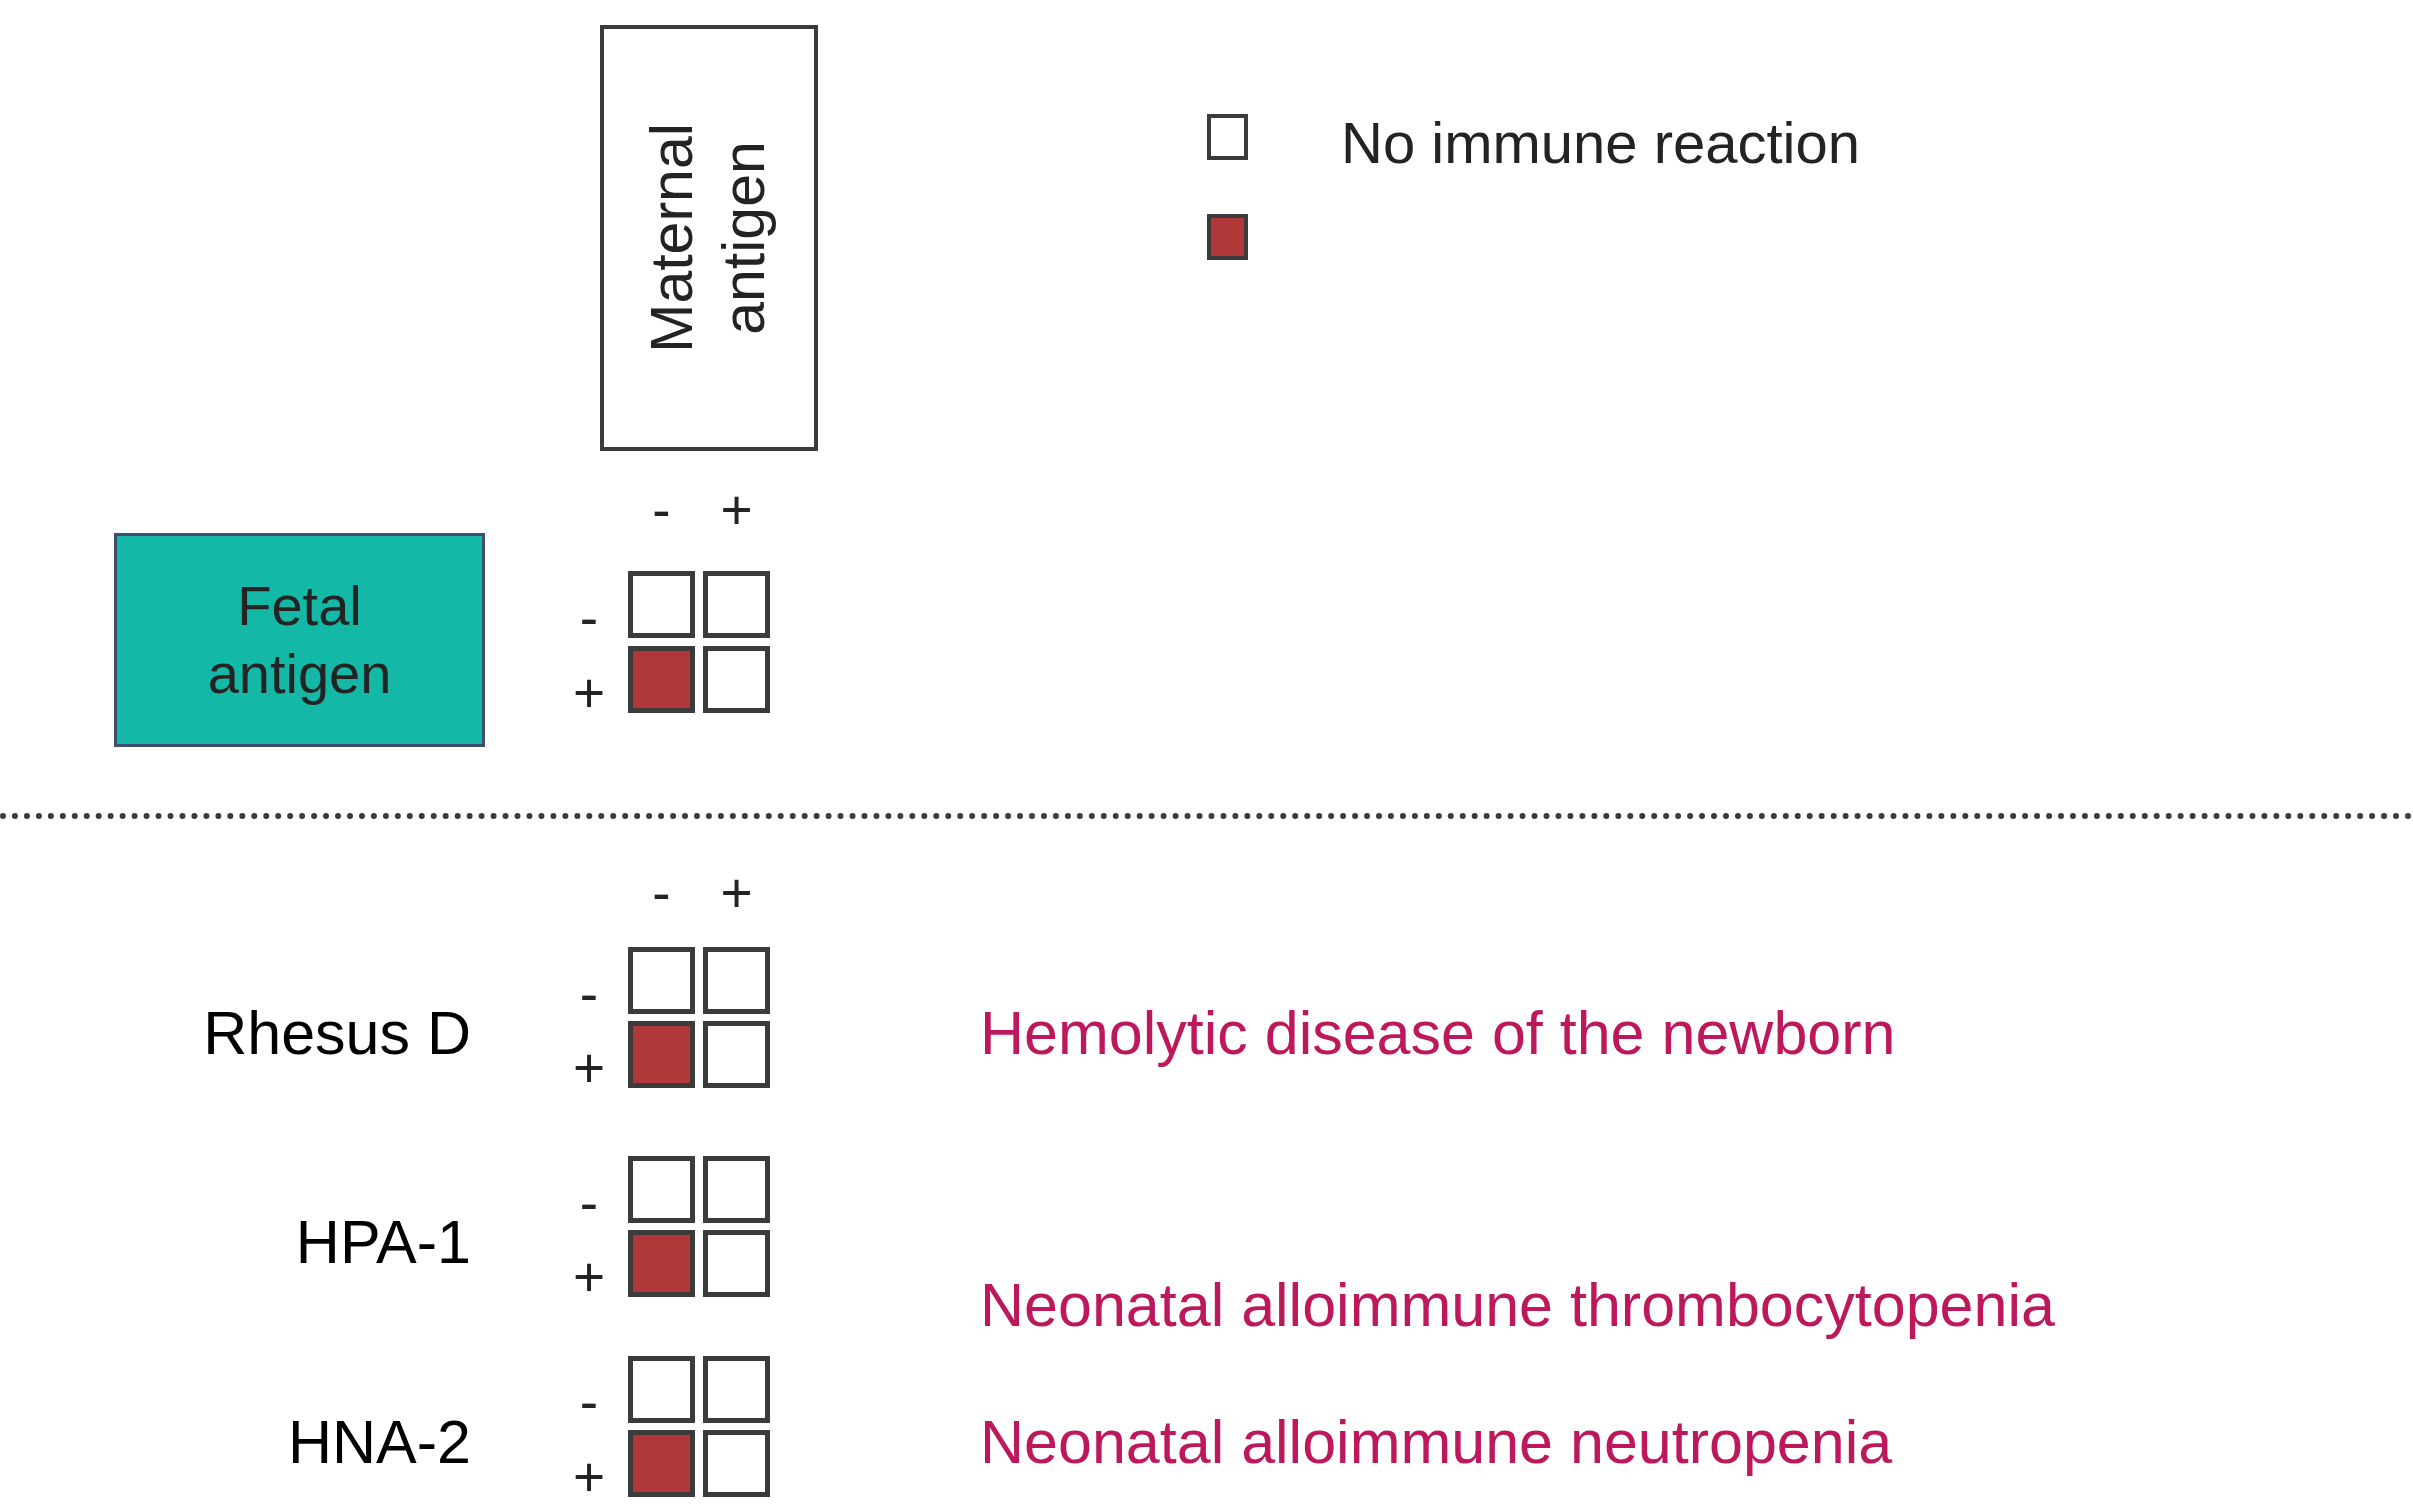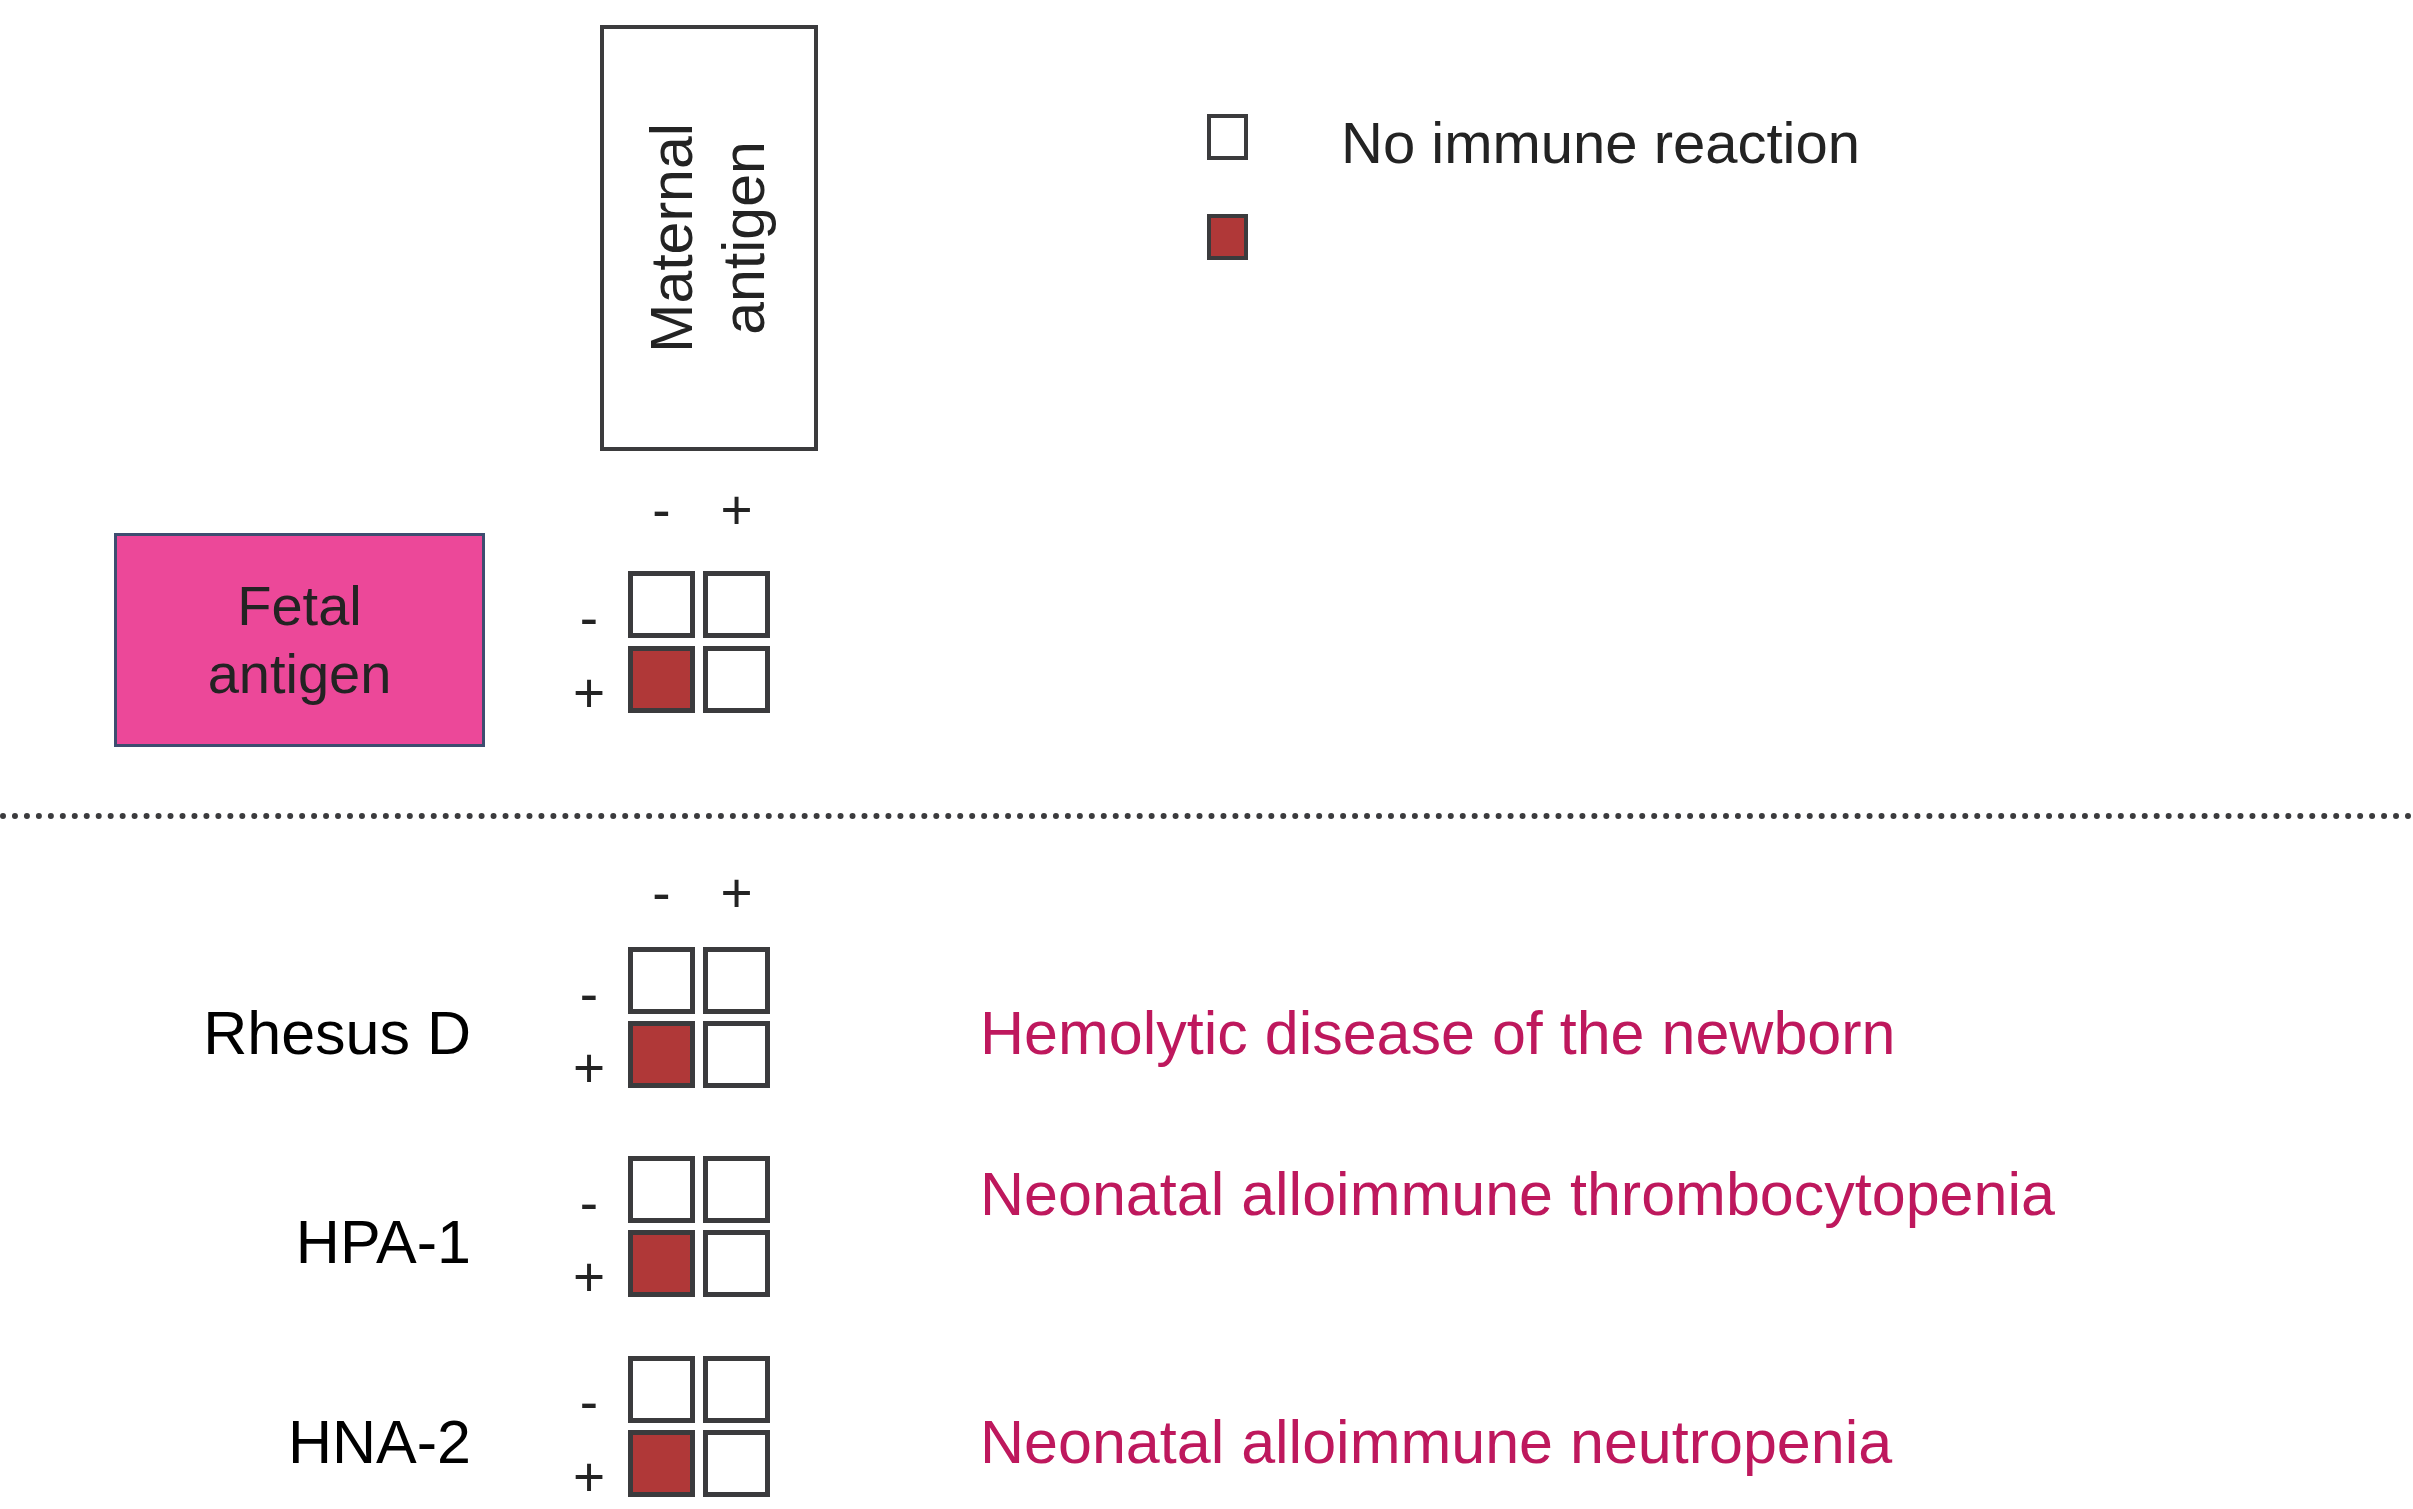--- a/index.html
+++ b/index.html
@@ -43,21 +43,21 @@
   #maternal-box .vtext .ln { display: block; }
 
   
   #fetal-box {
     position: absolute;
     left: 114px;
     top: 533px;
     width: 371px;
     height: 214px;
     border: 3.8px solid #3e4d70;
-    background: #ec4899;
+    background: #14b8a6;
     display: flex;
     flex-direction: column;
     align-items: center;
     justify-content: center;
   }
   #fetal-box .ln {
     font-size: 56px;
     line-height: 1.22;
     color: #232323;
     text-align: center;
@@ -210,21 +210,21 @@
     <div class="row-name" style="left:114px;top:1212px;width:357px;">HPA-1</div>
 
     <div class="row-head" style="left:566px;top:1176px;">-</div>
     <div class="row-head" style="left:566px;top:1250px;">+</div>
 
     <div class="cell" style="left:628px;top:1156px;"></div>
     <div class="cell" style="left:703px;top:1156px;"></div>
     <div class="cell reaction" style="left:628px;top:1230px;"></div>
     <div class="cell" style="left:703px;top:1230px;"></div>
 
-    <div class="disease-text" style="left:980px;top:1164px;text-align:center;">Neonatal alloimmune thrombocytopenia</div>
+    <div class="disease-text" style="left:980px;top:1275px;text-align:center;">Neonatal alloimmune thrombocytopenia</div>
   </div>
 
   <div class="matrix" style="left:0;top:0;width:2413px;height:1509px;">
     <div class="row-name" style="left:114px;top:1412px;width:357px;">HNA-2</div>
 
     <div class="row-head" style="left:566px;top:1375px;">-</div>
     <div class="row-head" style="left:566px;top:1450px;">+</div>
 
     <div class="cell" style="left:628px;top:1356px;"></div>
     <div class="cell" style="left:703px;top:1356px;"></div>

